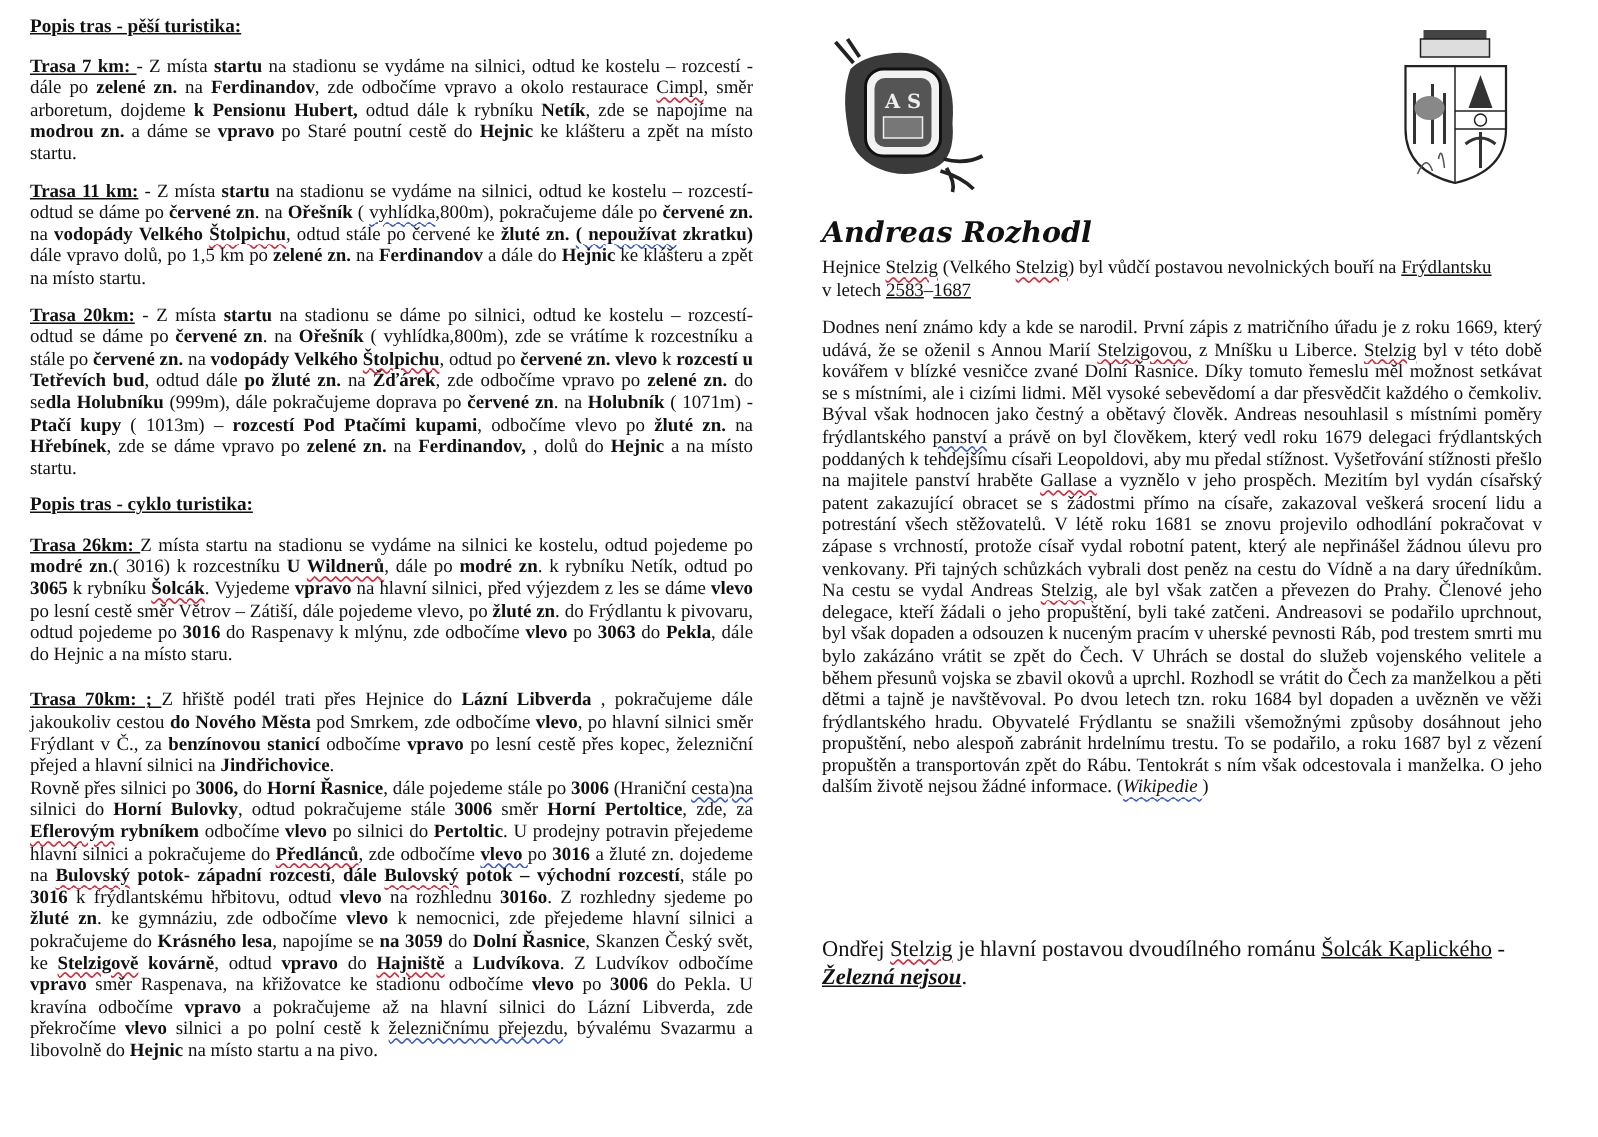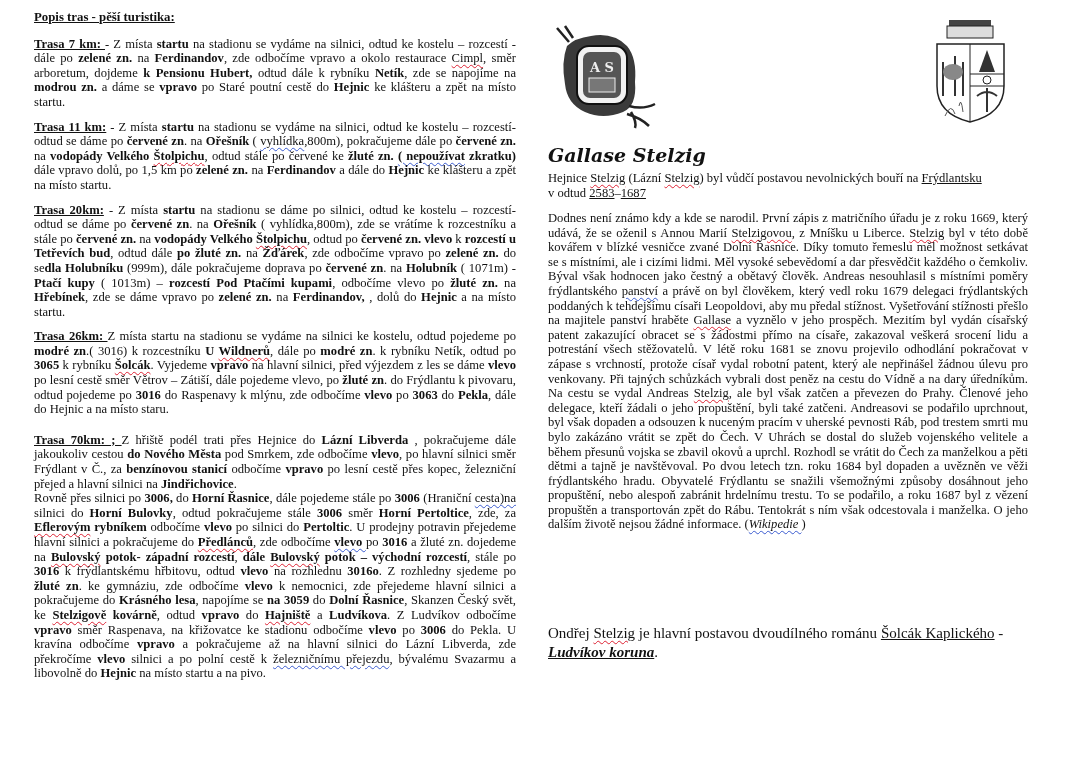--- a/index.html
+++ b/index.html
@@ -1,19 +1,19 @@
 <!DOCTYPE html>
 <html><head>
 <meta charset="utf-8">
 <style>
   html, body { margin:0; padding:0; background:#ffffff; }
   body { width:1065px; height:758px; position:relative; overflow:hidden;
          font-family:"Liberation Serif","DejaVu Serif",serif; color:#111; }
   .col { position:absolute; font-size:12.6px; line-height:14.6px; text-align:justify; }
-  .left { left:34px; top:10px; width:482px; }
+  .left { left:20px; top:10px; width:482px; }
   h2.section { font-size:12.8px; font-weight:bold; text-decoration:underline; margin:0 0 12px 0; }
   p { margin:0 0 10px 0; }
   .trasa { font-weight:bold; text-decoration:underline; }
   .spell { text-decoration:underline wavy #d23; text-decoration-thickness:1px; text-underline-offset:2px; }
   .gram { text-decoration:underline wavy #3a5bd0; text-decoration-thickness:1px; text-underline-offset:2px; }
   .link { text-decoration:underline; }
   .images { position:absolute; top:0; left:0; width:520px; height:140px; }
   .seal { position:absolute; left:11px; top:22px; width:112px; height:108px; }
   .crest { position:absolute; left:393px; top:16px; width:75px; height:108px; }
   .heading { position:absolute; left:548px; top:144px; font-family:"DejaVu Serif",serif; font-weight:bold; font-style:italic; font-size:19px; }
@@ -22,20 +22,21 @@
   .novel { position:absolute; left:548px; top:624px; width:480px; font-size:15px; line-height:19px; }
 </style>
 </head>
 <body>
 
 <div class="col left">
   <h2 class="section">Popis tras - pěší turistika:</h2>
   <p><span class="trasa">Trasa 7 km: </span><span> - Z místa </span><span style="font-weight: bold;">startu</span><span>  na stadionu se vydáme na silnici, odtud  ke kostelu – rozcestí -  dále po </span><span style="font-weight: bold;">zelené zn.</span><span> na </span><span style="font-weight: bold;">Ferdinandov</span><span>, zde odbočíme vpravo a okolo restaurace </span><span class="spell">Cimpl</span><span>, směr arboretum, dojdeme </span><span style="font-weight: bold;">k Pensionu Hubert,</span><span> odtud dále k rybníku </span><span style="font-weight: bold;">Netík</span><span>, zde se napojíme na </span><span style="font-weight: bold;">modrou zn.</span><span> a dáme se </span><span style="font-weight: bold;">vpravo</span><span> po Staré poutní cestě do </span><span style="font-weight: bold;">Hejnic</span><span> ke klášteru a zpět na místo startu.</span></p>
   <p><span class="trasa">Trasa 11 km:</span><span> - Z místa </span><span style="font-weight: bold;">startu</span><span> na stadionu se vydáme na silnici, odtud ke kostelu – rozcestí- odtud se dáme po </span><span style="font-weight: bold;">červené zn</span><span>. na </span><span style="font-weight: bold;">Ořešník</span><span> ( </span><span class="gram">vyhlídka</span><span>,800m),  pokračujeme dále po </span><span style="font-weight: bold;">červené zn.</span><span> na  </span><span style="font-weight: bold;">vodopády Velkého </span><span class="spell" style="font-weight: bold;">Štolpichu</span><span>, odtud stále po červené ke  </span><span style="font-weight: bold;">žluté zn.</span><span> </span><span class="gram" style="font-weight: bold;">( nepoužívat</span><span style="font-weight: bold;"> zkratku)</span><span> dále  vpravo dolů, po 1,5 km po </span><span style="font-weight: bold;">zelené zn.</span><span> na </span><span style="font-weight: bold;">Ferdinandov</span><span> a dále do </span><span style="font-weight: bold;">Hejnic</span><span> ke klášteru a zpět na místo startu.</span></p>
   <p><span class="trasa">Trasa 20km:</span><span> - Z místa </span><span style="font-weight: bold;">startu</span><span>  na stadionu se dáme po silnici, odtud ke kostelu – rozcestí- odtud se dáme po </span><span style="font-weight: bold;">červené zn</span><span>. na </span><span style="font-weight: bold;">Ořešník</span><span> ( vyhlídka,800m), zde se vrátíme k rozcestníku a stále po </span><span style="font-weight: bold;">červené zn.</span><span> na  </span><span style="font-weight: bold;">vodopády Velkého </span><span class="spell" style="font-weight: bold;">Štolpichu</span><span>, odtud  po </span><span style="font-weight: bold;">červené zn. vlevo</span><span> k </span><span style="font-weight: bold;">rozcestí u Tetřevích bud</span><span>, odtud dále </span><span style="font-weight: bold;">po žluté zn.</span><span> na </span><span style="font-weight: bold;">Žďárek</span><span>, zde odbočíme vpravo po </span><span style="font-weight: bold;">zelené zn.</span><span> do se</span><span style="font-weight: bold;">dla Holubníku</span><span> (999m), dále pokračujeme doprava po </span><span style="font-weight: bold;">červené zn</span><span>. na </span><span style="font-weight: bold;">Holubník</span><span> ( 1071m) - </span><span style="font-weight: bold;">Ptačí kupy</span><span> ( 1013m) – </span><span style="font-weight: bold;">rozcestí Pod Ptačími kupami</span><span>, odbočíme vlevo po </span><span style="font-weight: bold;">žluté zn.</span><span> na </span><span style="font-weight: bold;">Hřebínek</span><span>, zde se dáme vpravo po </span><span style="font-weight: bold;">zelené zn.</span><span> na </span><span style="font-weight: bold;">Ferdinandov, </span><span>, dolů do </span><span style="font-weight: bold;">Hejnic</span><span> a na místo startu.</span></p>
+  <h2 class="section" style="margin-top:4px">Popis tras  - cyklo turistika:</h2>
   <p style="margin-bottom:16px"><span class="trasa">Trasa 26km:  </span><span> Z místa startu  na stadionu se vydáme na silnici ke kostelu, odtud pojedeme po </span><span style="font-weight: bold;">modré zn</span><span>.( 3016) k rozcestníku  </span><span style="font-weight: bold;">U </span><span class="spell" style="font-weight: bold;">Wildnerů</span><span>, dále po </span><span style="font-weight: bold;">modré zn</span><span>. k rybníku Netík, odtud po </span><span style="font-weight: bold;">3065</span><span> k rybníku </span><span class="spell" style="font-weight: bold;">Šolcák</span><span>. Vyjedeme </span><span style="font-weight: bold;">vpravo</span><span> na hlavní silnici, před výjezdem z les se dáme </span><span style="font-weight: bold;">vlevo</span><span> po lesní cestě směr Větrov – Zátiší, dále pojedeme vlevo, po </span><span style="font-weight: bold;">žluté zn</span><span>. do Frýdlantu k pivovaru, odtud pojedeme po </span><span style="font-weight: bold;">3016</span><span> do Raspenavy k mlýnu, zde odbočíme </span><span style="font-weight: bold;">vlevo</span><span> po </span><span style="font-weight: bold;">3063</span><span> do </span><span style="font-weight: bold;">Pekla</span><span>, dále do Hejnic a na místo staru.</span></p>
   <p><span class="trasa">Trasa 70km:  ; </span><span> Z hřiště podél trati přes Hejnice do </span><span style="font-weight: bold;">Lázní Libverda</span><span> , pokračujeme dále jakoukoliv cestou </span><span style="font-weight: bold;">do Nového Města</span><span> pod Smrkem, zde odbočíme </span><span style="font-weight: bold;">vlevo</span><span>, po hlavní silnici směr Frýdlant v Č., za </span><span style="font-weight: bold;">benzínovou stanicí</span><span> odbočíme </span><span style="font-weight: bold;">vpravo</span><span> po lesní cestě přes kopec, železniční přejed a hlavní silnici na </span><span style="font-weight: bold;">Jindřichovice</span><span>.</span><br><span>Rovně přes silnici po </span><span style="font-weight: bold;">3006,</span><span> do </span><span style="font-weight: bold;">Horní Řasnice</span><span>, dále pojedeme stále po </span><span style="font-weight: bold;">3006</span><span> (Hraniční </span><span class="gram">cesta)na</span><span> silnici do </span><span style="font-weight: bold;">Horní Bulovky</span><span>, odtud pokračujeme stále </span><span style="font-weight: bold;">3006</span><span> směr </span><span style="font-weight: bold;">Horní Pertoltice</span><span>, zde, za </span><span class="spell" style="font-weight: bold;">Eflerovým</span><span style="font-weight: bold;"> rybníkem</span><span> odbočíme </span><span style="font-weight: bold;">vlevo</span><span> po silnici do </span><span style="font-weight: bold;">Pertoltic</span><span>. U prodejny potravin přejedeme hlavní silnici a pokračujeme do </span><span class="spell" style="font-weight: bold;">Předlánců</span><span>, zde odbočíme </span><span class="gram" style="font-weight: bold;">vlevo </span><span> po </span><span style="font-weight: bold;">3016</span><span> a žluté zn. dojedeme na </span><span class="spell" style="font-weight: bold;">Bulovský</span><span style="font-weight: bold;"> potok- západní rozcestí</span><span>, </span><span style="font-weight: bold;">dále </span><span class="spell" style="font-weight: bold;">Bulovský</span><span style="font-weight: bold;"> potok – východní rozcestí</span><span>, stále po </span><span style="font-weight: bold;">3016</span><span> k frýdlantskému hřbitovu, odtud </span><span style="font-weight: bold;">vlevo</span><span> na rozhlednu </span><span style="font-weight: bold;">3016o</span><span>. Z rozhledny sjedeme po </span><span style="font-weight: bold;">žluté zn</span><span>. ke gymnáziu, zde odbočíme </span><span style="font-weight: bold;">vlevo</span><span> k nemocnici, zde přejedeme hlavní silnici a pokračujeme do </span><span style="font-weight: bold;">Krásného lesa</span><span>, napojíme se </span><span style="font-weight: bold;">na 3059</span><span> do </span><span style="font-weight: bold;">Dolní Řasnice</span><span>, Skanzen Český svět, ke </span><span class="spell" style="font-weight: bold;">Stelzigově</span><span style="font-weight: bold;"> kovárně</span><span>, odtud </span><span style="font-weight: bold;">vpravo</span><span> do </span><span class="spell" style="font-weight: bold;">Hajniště</span><span> a </span><span style="font-weight: bold;">Ludvíkova</span><span>. Z Ludvíkov odbočíme </span><span style="font-weight: bold;">vpravo</span><span> směr Raspenava, na křižovatce ke stadionu odbočíme </span><span style="font-weight: bold;">vlevo</span><span> po </span><span style="font-weight: bold;">3006</span><span> do Pekla. U kravína odbočíme </span><span style="font-weight: bold;">vpravo</span><span> a pokračujeme až na hlavní silnici do Lázní Libverda, zde překročíme </span><span style="font-weight: bold;">vlevo</span><span> silnici a po polní cestě k </span><span class="gram">železničnímu  přejezdu</span><span>, bývalému Svazarmu a libovolně do </span><span style="font-weight: bold;">Hejnic</span><span> na místo startu a na pivo.</span></p>
 </div>
 
 <div class="images" style="left:540px">
   <svg class="seal" viewBox="0 0 112 108">
     <path d="M6 6 L18 20 M14 4 L22 16" stroke="#222" stroke-width="2.5" fill="none"></path>
     <path d="M16 24 Q10 40 14 62 Q16 82 34 90 Q52 98 72 90 Q86 84 84 60 Q86 36 76 24 Q62 10 40 14 Q24 16 16 24 Z" fill="#3a3a3a"></path>
     <rect x="26" y="24" width="50" height="58" rx="12" fill="#f2f2f2" stroke="#111" stroke-width="2"></rect>
     <rect x="32" y="30" width="38" height="46" rx="7" fill="#555"></rect>
@@ -52,16 +53,16 @@
     <line x1="37" y1="70" x2="71" y2="70" stroke="#222"></line>
     <path d="M10 80 L10 46 M22 80 L22 40 M30 80 L30 46" stroke="#333" stroke-width="2"></path>
     <ellipse cx="20" cy="56" rx="10" ry="8" fill="#888"></ellipse>
     <path d="M54 34 L46 56 L62 56 Z" fill="#333"></path>
     <circle cx="54" cy="64" r="4" fill="none" stroke="#222"></circle>
     <path d="M44 80 Q54 72 64 80 M54 72 L54 96" stroke="#333" stroke-width="2" fill="none"></path>
     <path d="M12 100 Q18 86 22 98 M26 90 Q28 80 30 96" stroke="#555" fill="none"></path>
   </svg>
 </div>
 
-<div class="heading"><span class="spell-title">Gallase Stelzig</span></div>
-<div class="intro"><span>Hejnice </span><span class="spell">Stelzig</span><span> (Lázní </span><span class="spell">Stelzig</span><span>) byl vůdčí postavou nevolnických bouří na </span><span class="link">Frýdlantsku</span><br><span>v odtud </span><span class="link">2583</span><span>–</span><span class="link">1687</span></div>
+<div class="heading"><span class="spell-title">Andreas Rozhodl</span></div>
+<div class="intro"><span>Hejnice </span><span class="spell">Stelzig</span><span> (Velkého </span><span class="spell">Stelzig</span><span>) byl vůdčí postavou nevolnických bouří na </span><span class="link">Frýdlantsku</span><br><span>v letech </span><span class="link">2583</span><span>–</span><span class="link">1687</span></div>
 <div class="bio"><span>Dodnes není známo kdy a kde se narodil. První zápis z matričního úřadu je z roku 1669, který udává, že se oženil s Annou Marií </span><span class="spell">Stelzigovou</span><span>, z Mníšku u Liberce. </span><span class="spell">Stelzig</span><span> byl v této době kovářem v blízké vesničce zvané Dolní Řasnice. Díky tomuto řemeslu měl možnost setkávat se s místními, ale i cizími lidmi. Měl vysoké sebevědomí a dar přesvědčit každého o čemkoliv. Býval však hodnocen jako čestný a obětavý člověk. Andreas nesouhlasil s místními poměry frýdlantského </span><span class="gram">panství</span><span> a právě on byl člověkem, který vedl roku 1679 delegaci frýdlantských poddaných k tehdejšímu císaři Leopoldovi, aby mu předal stížnost. Vyšetřování stížnosti přešlo na majitele panství hraběte </span><span class="spell">Gallase</span><span> a vyznělo v jeho prospěch. Mezitím byl vydán císařský patent zakazující obracet se s žádostmi přímo na císaře, zakazoval veškerá srocení lidu a potrestání všech stěžovatelů. V létě roku 1681 se znovu projevilo odhodlání pokračovat v zápase s vrchností, protože císař vydal robotní patent, který ale nepřinášel žádnou úlevu pro venkovany. Při tajných schůzkách vybrali dost peněz na cestu do Vídně a na dary úředníkům. Na cestu se vydal Andreas </span><span class="spell">Stelzig</span><span>, ale byl však zatčen a převezen do Prahy. Členové jeho delegace, kteří žádali o jeho propuštění, byli také zatčeni. Andreasovi se podařilo uprchnout, byl však dopaden a odsouzen k nuceným pracím v uherské pevnosti Ráb, pod trestem smrti mu bylo zakázáno vrátit se zpět do Čech. V Uhrách se dostal do služeb vojenského velitele a během přesunů vojska se zbavil okovů a uprchl. Rozhodl se vrátit do Čech za manželkou a pěti dětmi a tajně je navštěvoval. Po dvou letech tzn. roku 1684 byl dopaden a uvězněn ve věži frýdlantského hradu. Obyvatelé Frýdlantu se snažili všemožnými způsoby dosáhnout jeho propuštění, nebo alespoň zabránit hrdelnímu trestu. To se podařilo, a roku 1687 byl z vězení propuštěn a transportován zpět do Rábu. Tentokrát s ním však odcestovala i manželka. O jeho dalším životě nejsou žádné informace.        (</span><span class="gram" style="font-style: italic;">Wikipedie </span><span>)</span></div>
-<div class="novel"><span>Ondřej </span><span class="spell">Stelzig</span><span> je hlavní postavou dvoudílného románu </span><span class="link">Šolcák Kaplického</span><span> -  </span><span class="link" style="font-weight: bold; font-style: italic;">Ludvíkov koruna</span><span>.</span></div>
+<div class="novel"><span>Ondřej </span><span class="spell">Stelzig</span><span> je hlavní postavou dvoudílného románu </span><span class="link">Šolcák Kaplického</span><span> -  </span><span class="link" style="font-weight: bold; font-style: italic;">Železná nejsou</span><span>.</span></div>
 
 </body></html>

